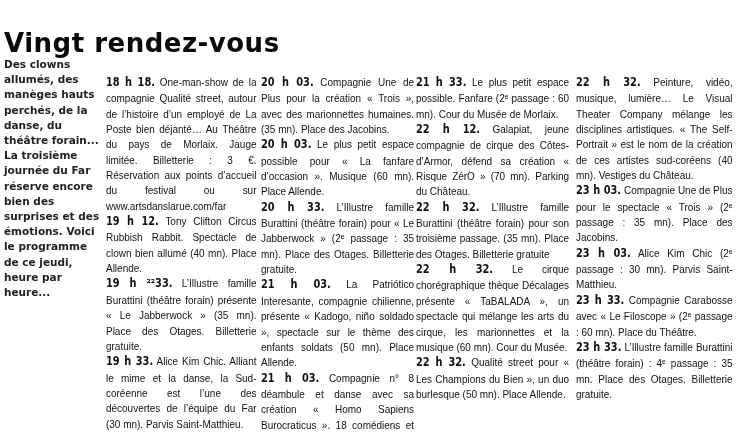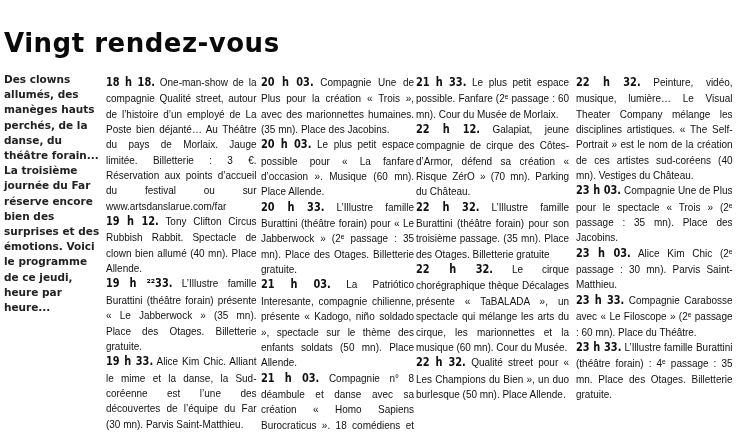--- a/index.html
+++ b/index.html
@@ -4,21 +4,21 @@
 <style>
   html, body { margin:0; padding:0; background:#ffffff; }
   body { width:739px; height:432px; overflow:hidden; position:relative; color:#111; }
   .headline {
     position:absolute; left:4px; top:2px; width:440px;
     font-family:"DejaVu Sans", sans-serif; font-weight:bold;
     font-size:26px; line-height:31px; letter-spacing:0.5px; color:#0a0a0a;margin-top:26px;
   }
   .headline div { white-space:nowrap; }
   .intro {
-    position:absolute; left:4px; top:72px; width:100px;
+    position:absolute; left:4px; top:57px; width:100px;
     font-family:"DejaVu Sans", sans-serif; font-weight:bold;
     font-size:10.5px; line-height:15.2px; color:#222;
   }
   .col {
     position:absolute; top:74px; width:150px;
     font-family:"Liberation Sans", sans-serif;
     font-size:11.6px; line-height:15.35px; color:#111;
     text-align:justify; hyphens:manual;
     transform:scaleX(0.86); transform-origin:0 0;
   }

